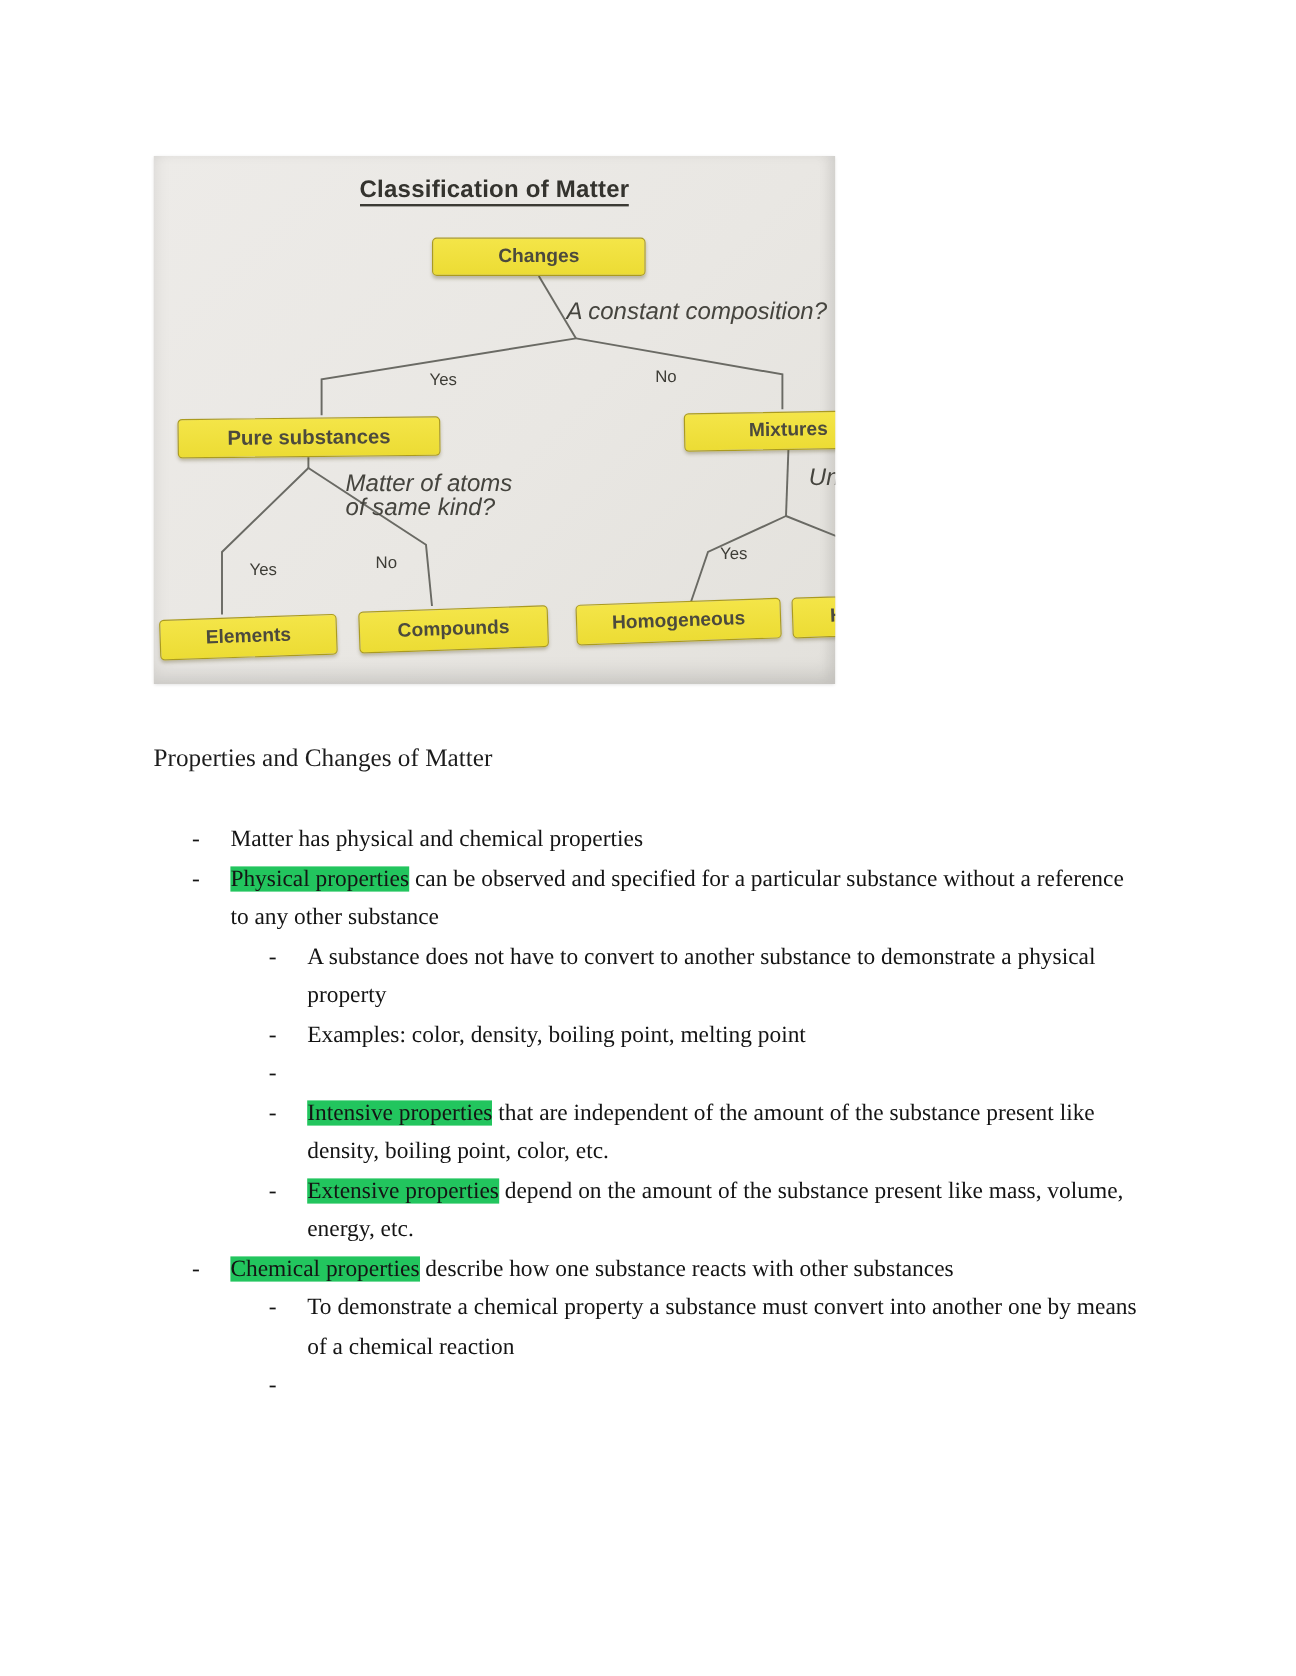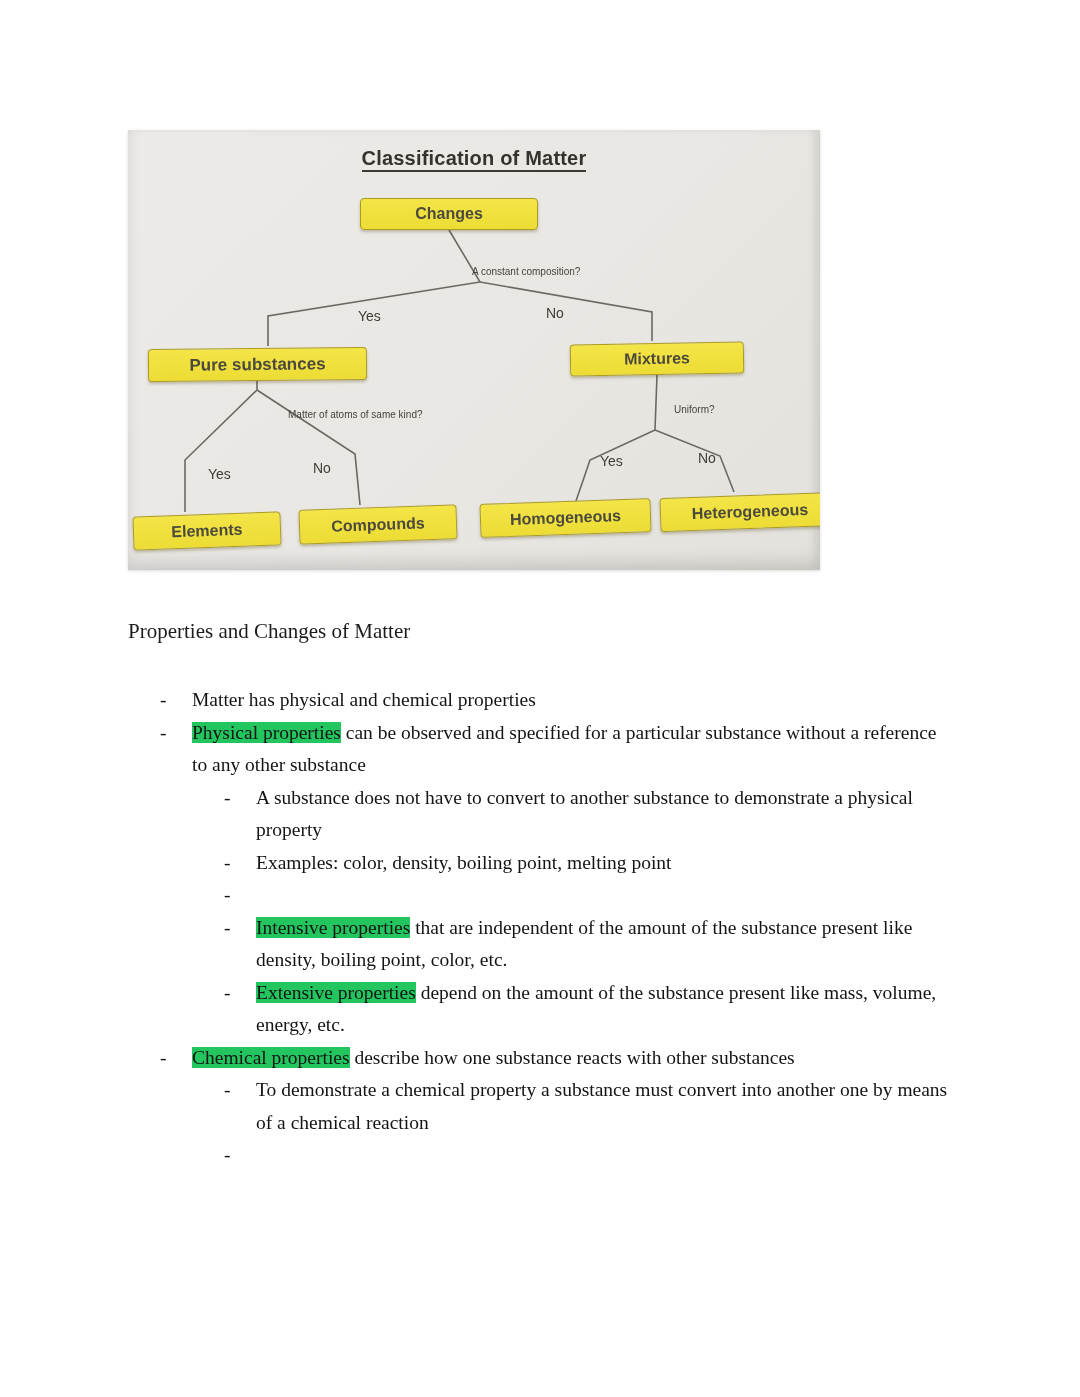--- a/index.html
+++ b/index.html
@@ -4,41 +4,41 @@
 <style>
   * { box-sizing: border-box; margin: 0; padding: 0; }
   html, body { background: #ffffff; }
   body {
     width: 1080px; height: 1397px; position: relative; overflow: hidden;
     font-family: "Liberation Serif", "DejaVu Serif", serif;
   }
 
   
   .photo {
-    position: absolute; left: 128px; top: 130px; width: 692px; height: 440px;
+    position: absolute; left: 128px; top: 130px; width: 568px; height: 440px;
     background: linear-gradient(135deg, #edebe8 0%, #e9e7e3 55%, #e3e1dc 100%);
     overflow: hidden;
     box-shadow: inset 0 -10px 14px rgba(0,0,0,0.10), inset -6px 0 10px rgba(0,0,0,0.05), 0 1px 3px rgba(0,0,0,0.15);
     font-family: "Liberation Sans", sans-serif;
   }
   .fig-title {
     position: absolute; left: 0; top: 17px; width: 100%; text-align: center;
     font-size: 20px; font-weight: bold; color: #34332e; letter-spacing: .2px;
   }
   .fig-title span { border-bottom: 2px solid #3b3a34; padding-bottom: 1px; }
 
   .node {
     position: absolute; display: flex; align-items: center; justify-content: center;
     background: linear-gradient(#f4e548, #ecdc34);
     border: 1px solid #ab9b1e; border-radius: 4px;
     font-weight: bold; font-size: 16px; color: #4c4a3d;
     box-shadow: 0 2px 3px rgba(80,70,20,0.30);
     white-space: nowrap;
   }
-  .question { position: absolute; font-size: 10px; color: #45443e; line-height: 20px; margin-top: 12px; }
+  .question { position: absolute; font-style: italic; font-size: 20px; color: #45443e; line-height: 20px; }
   .branch   { position: absolute; font-size: 14px; color: #3e3d37; }
   .lines    { position: absolute; left: 0; top: 0; pointer-events: none; }
 
   
   .doc {
     position: absolute; left: 128px; top: 616px; width: 824px;
     color: #141414; font-size: 19.5px; line-height: 32.5px;
   }
   .doc-heading {
     font-size: 21px; font-weight: normal; line-height: 30px; color: #1c1c1c;

